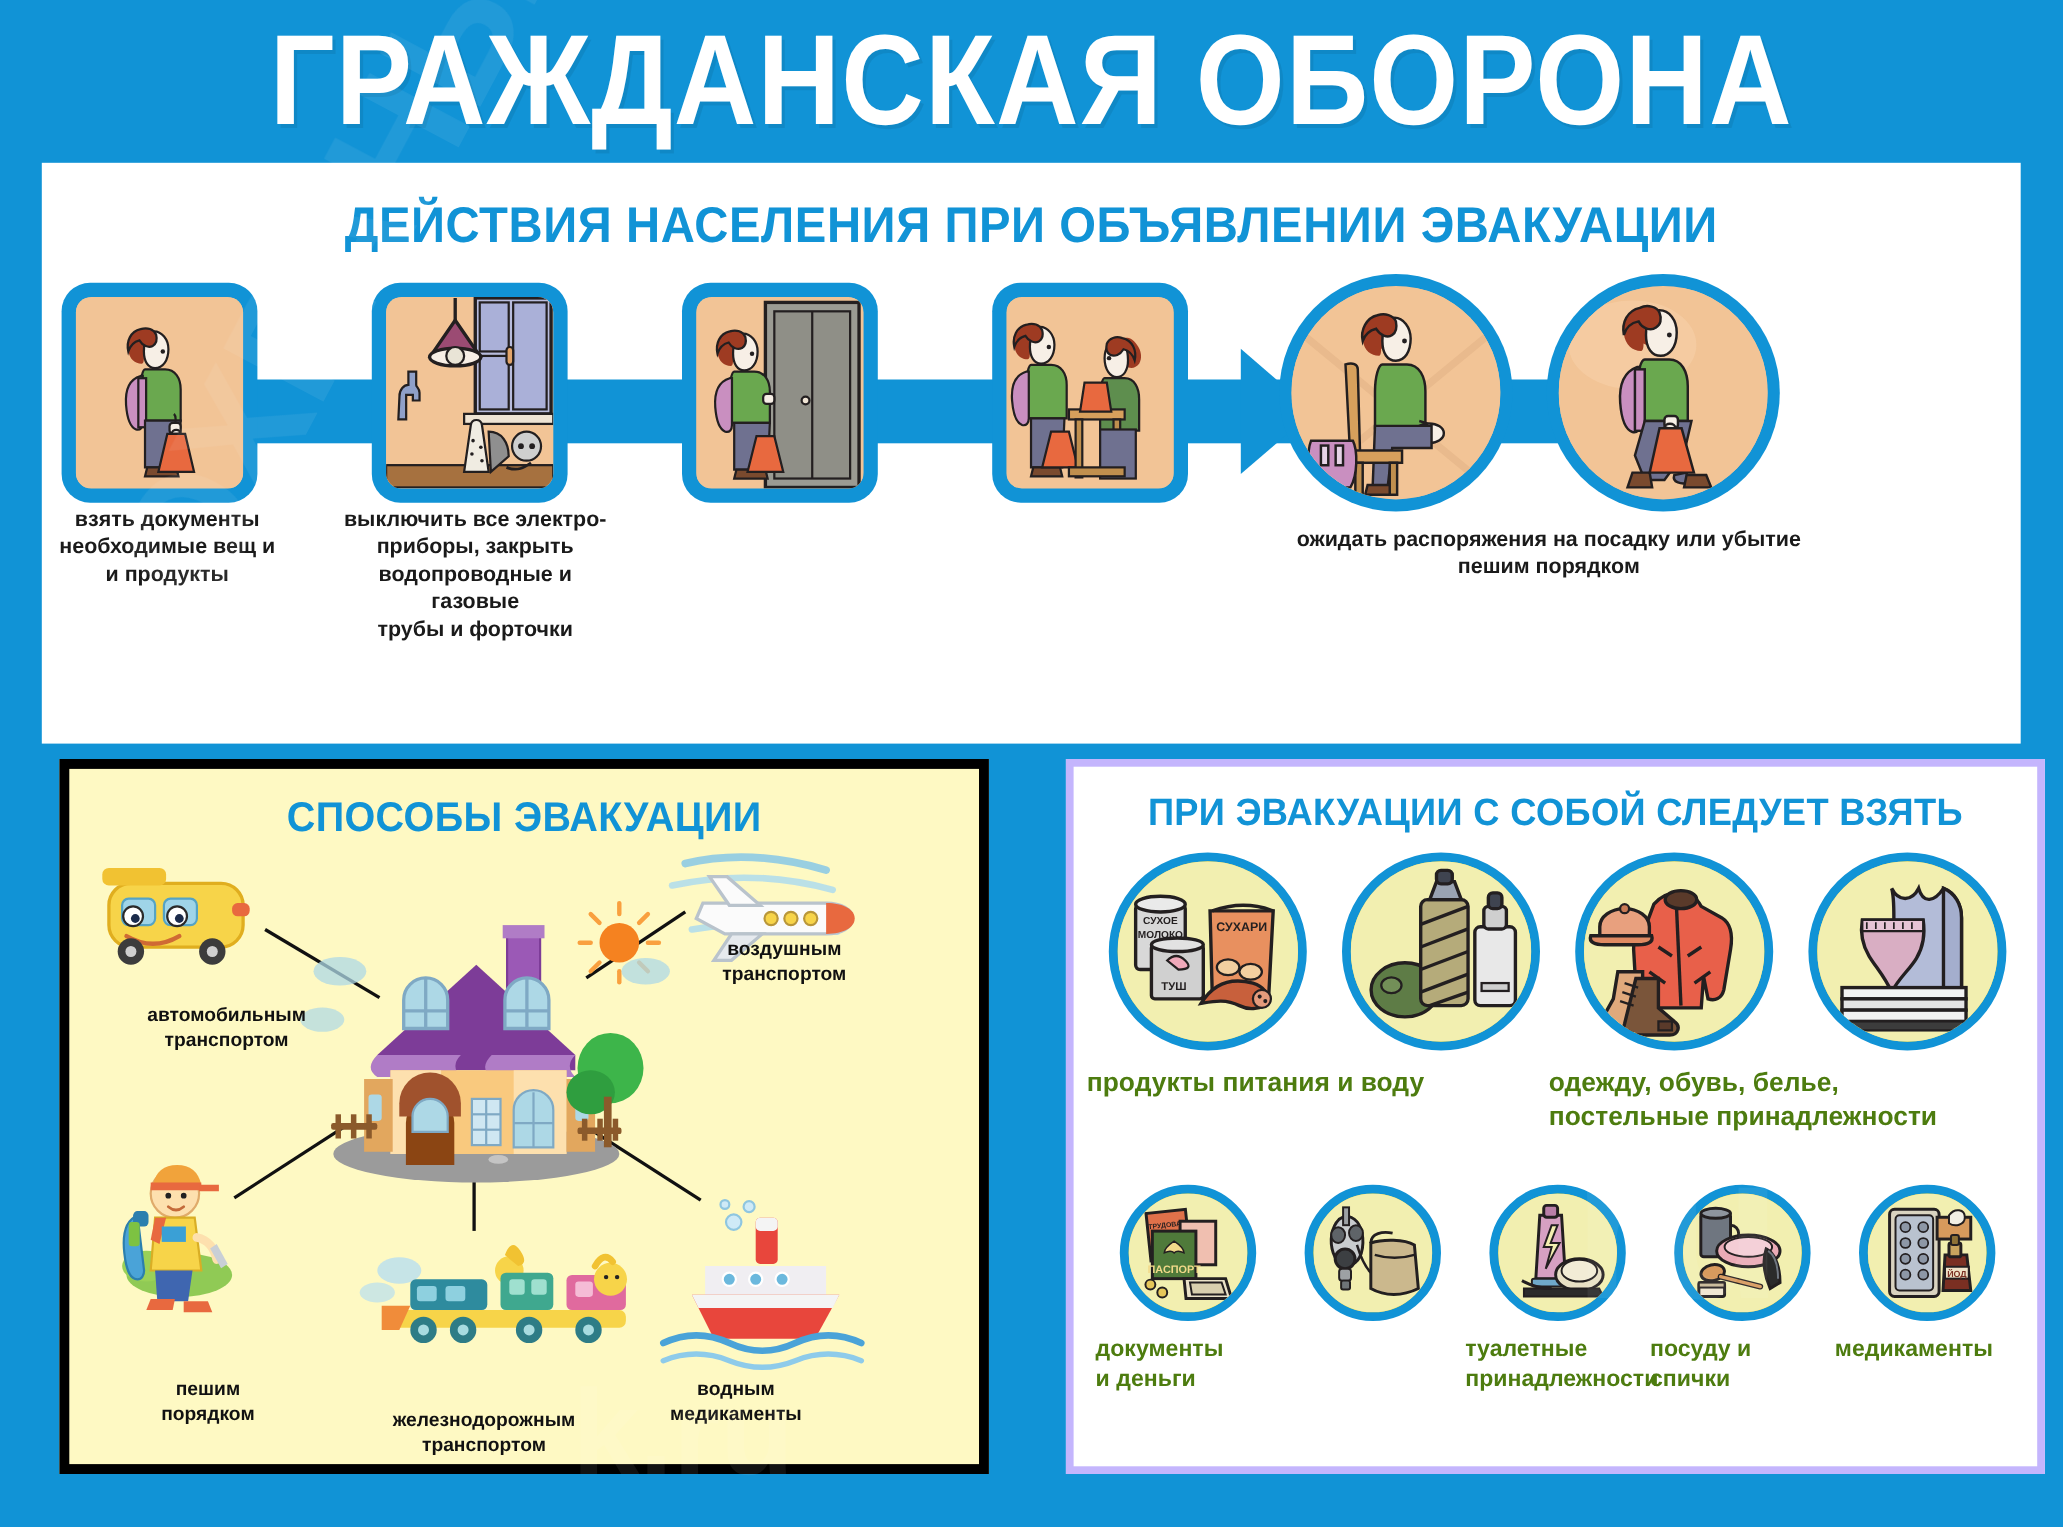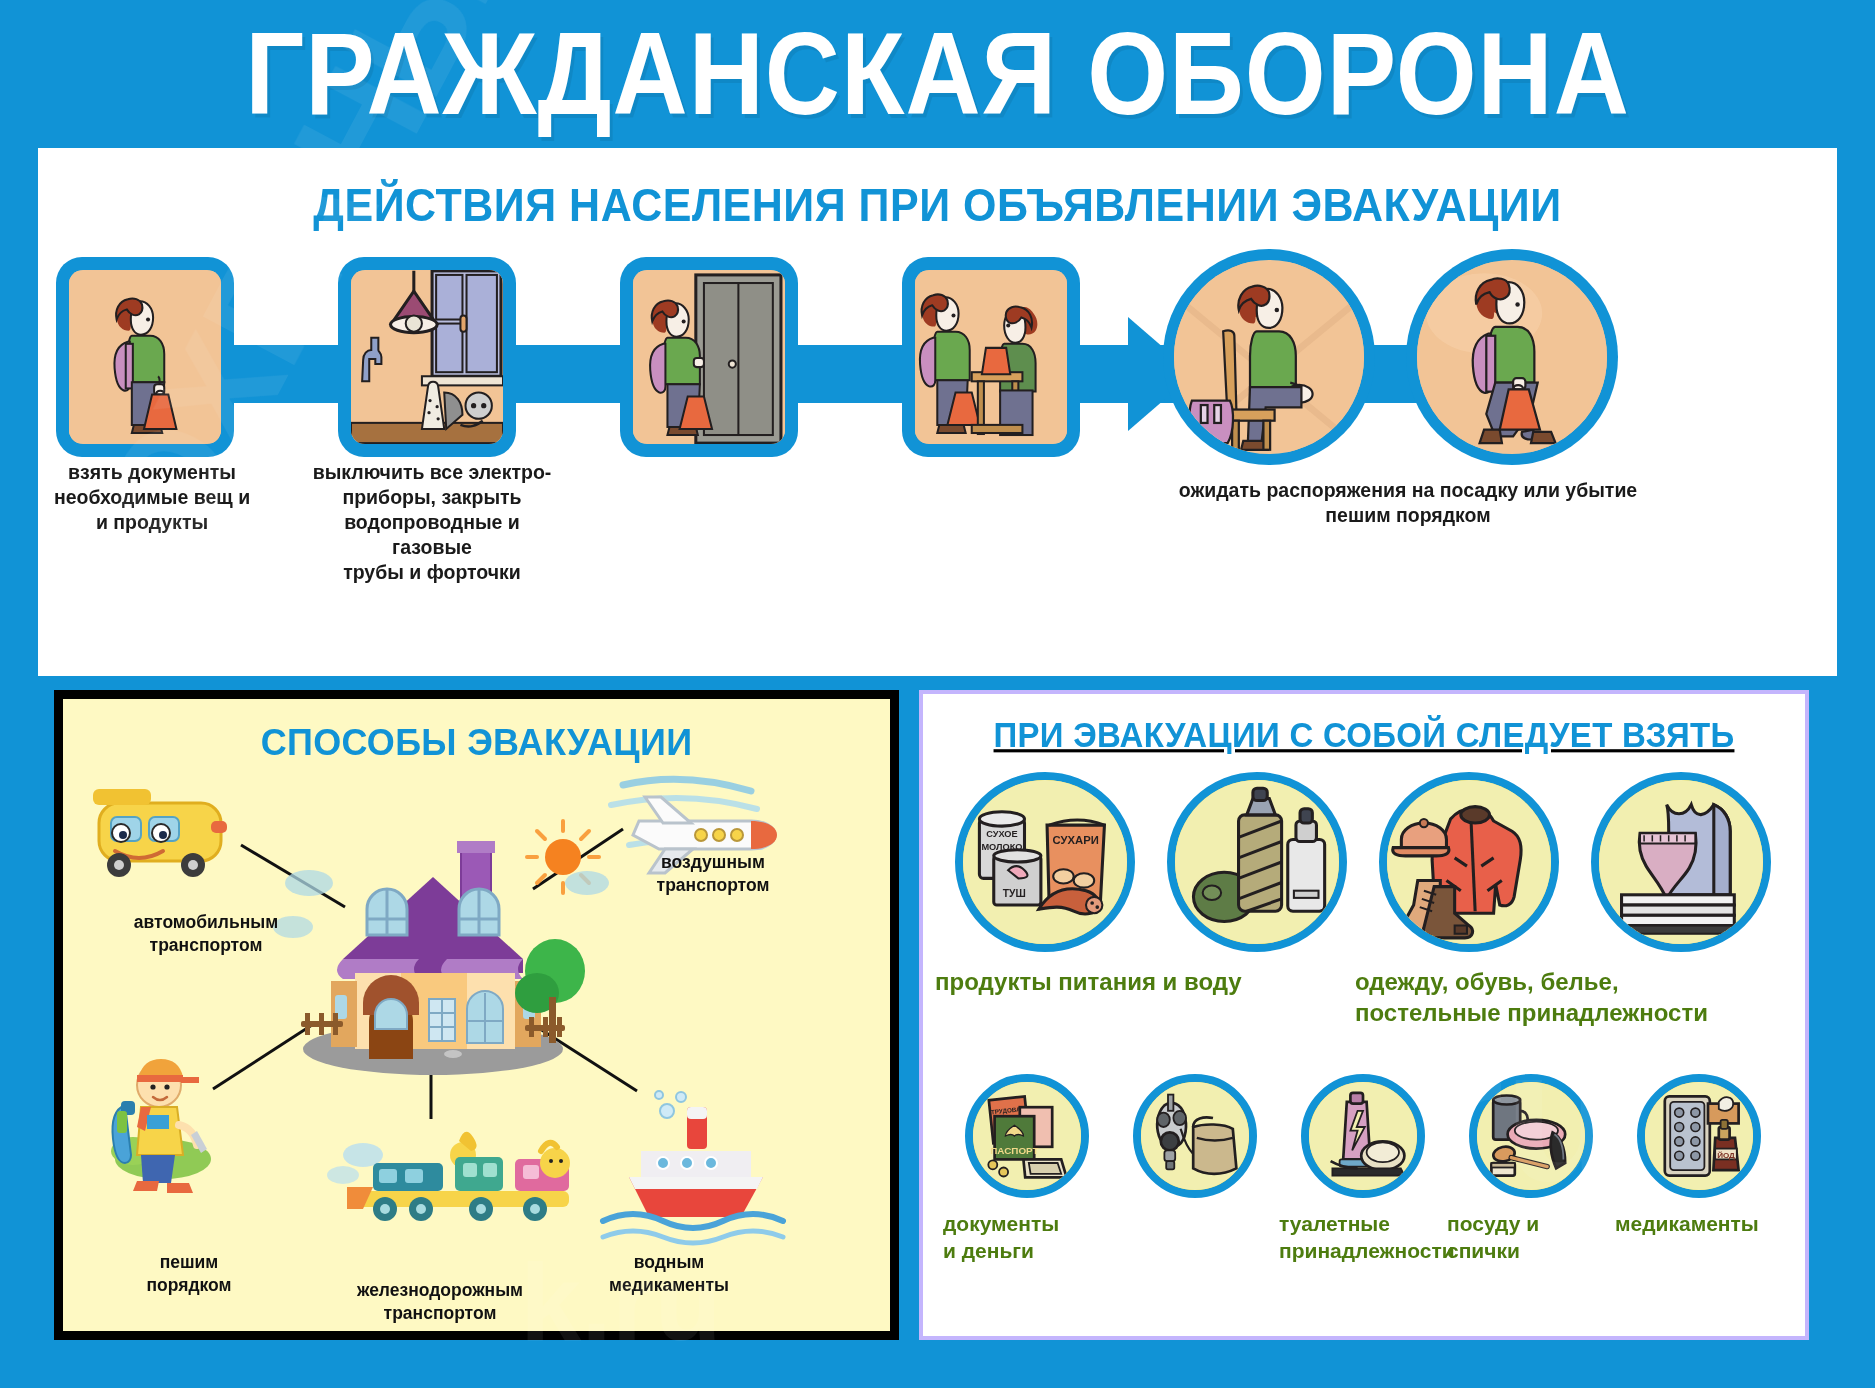--- a/index.html
+++ b/index.html
@@ -111,26 +111,25 @@
 
   
   .bottom-left{
     position:absolute;left:54px;top:690px;
     width:845px;height:650px;
     background:#fef9c3;
     border:9px solid #000000;
     box-sizing:border-box;
   }
   .bottom-right{
-    position:absolute;left:919px;top:690px;
+    position:absolute;left:969px;top:690px;
     width:890px;height:650px;
     background:#ffffff;
-    border:4px solid #c4b5fd;
+    border:7px solid #c4b5fd;
     box-sizing:border-box;
-    text-decoration:underline;
   }
   .sub-head{
     text-align:center;color:#1193d6;
     font-weight:bold;font-size:36px;
     padding-top:22px;letter-spacing:0.3px;
     transform:scaleY(1.05);
   }
   .sub-head.small{font-size:33px;}
 
   .trans-label{

